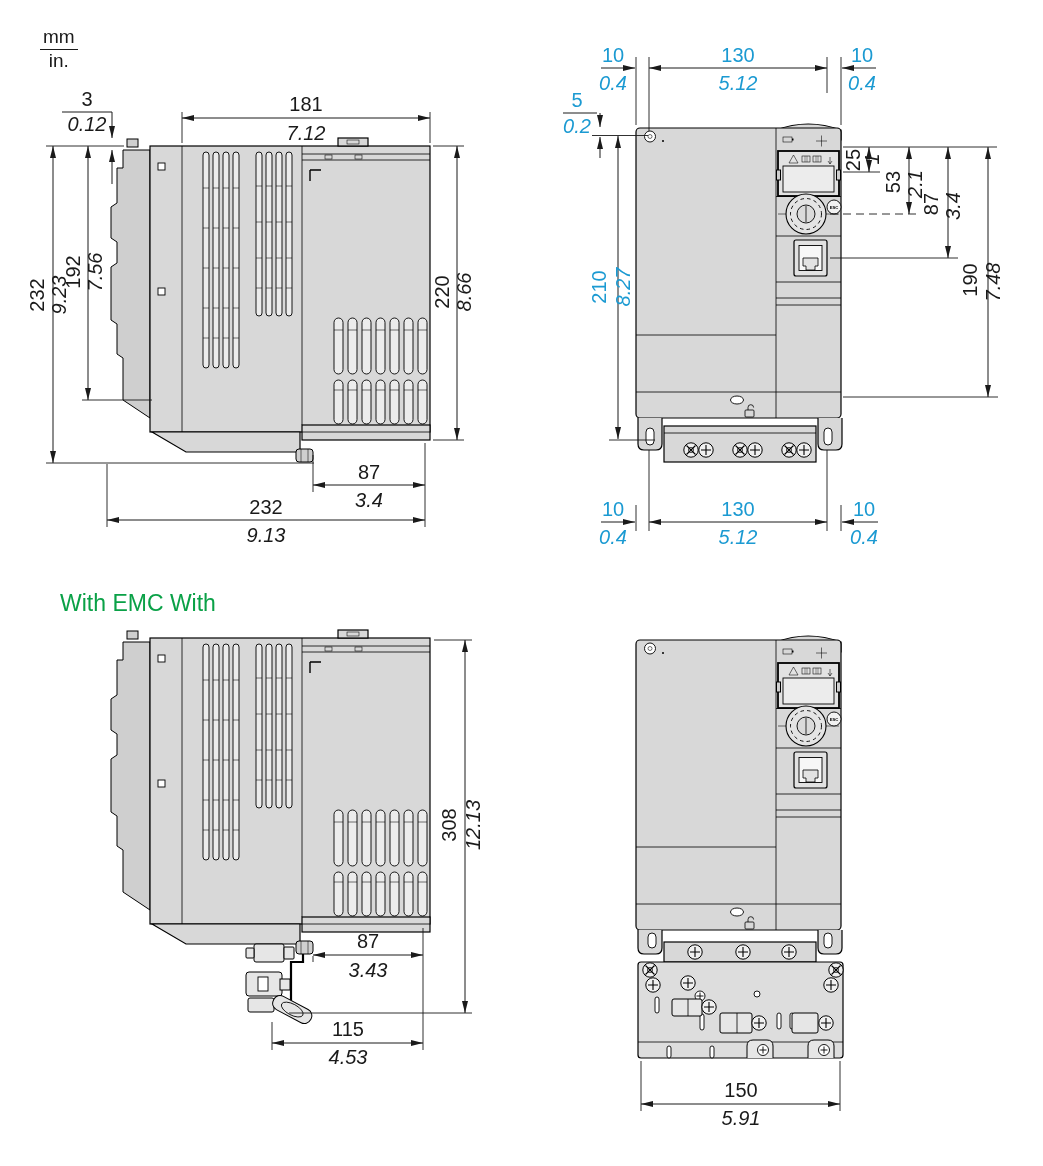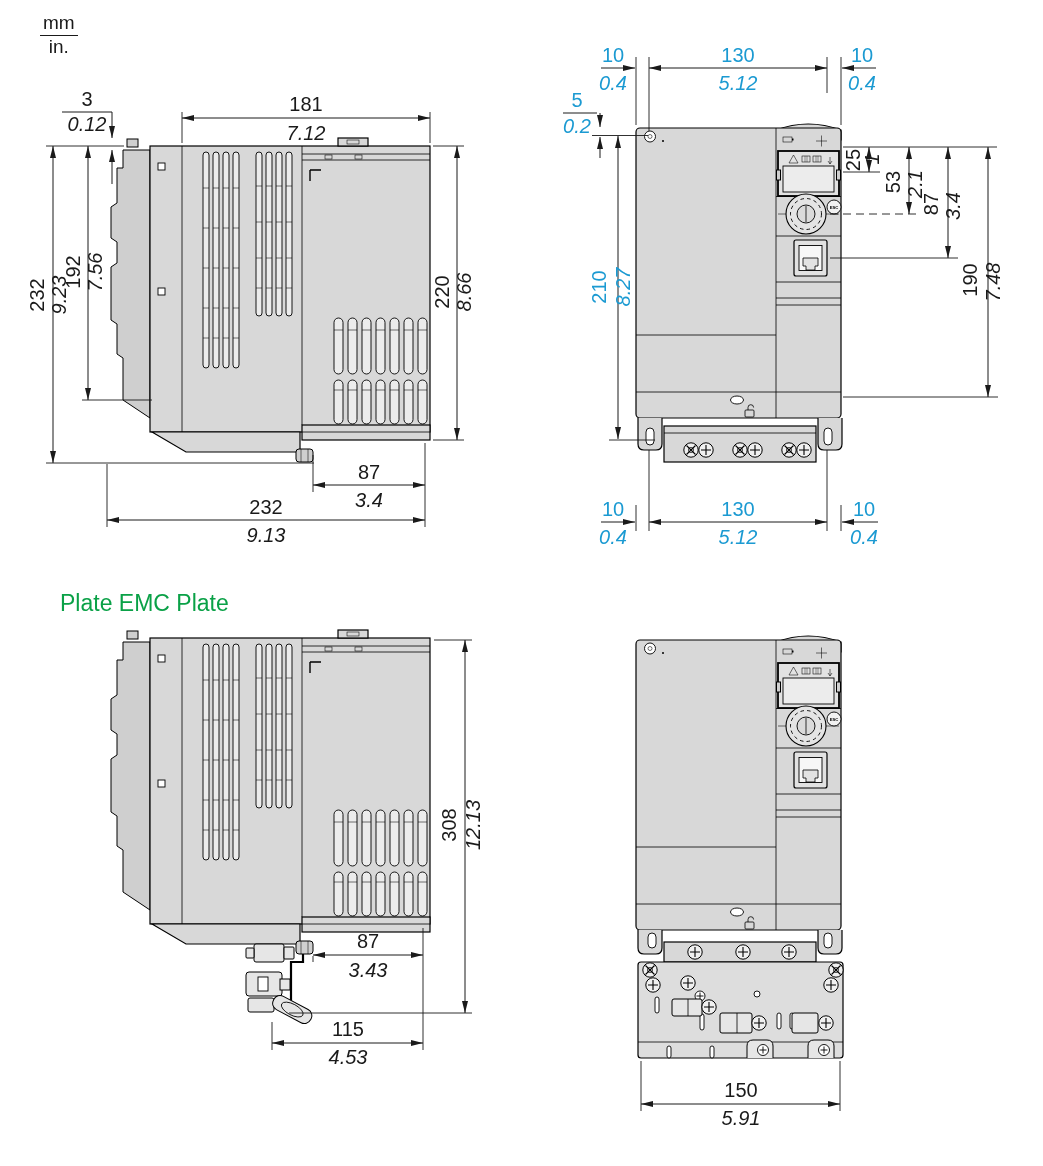--- a/index.html
+++ b/index.html
@@ -18,37 +18,37 @@
   .hair{stroke:#000;stroke-width:0.55;fill:none}
   .wfill{fill:#FFF;stroke:#000;stroke-width:0.9}
   .gfill{fill:#E6E6E6;stroke:#000;stroke-width:1}
 
   text{font-family:"Liberation Sans",sans-serif}
   .tm{font-size:20px;fill:#1a1a1a;text-anchor:middle}
   .ti{font-size:20px;fill:#1a1a1a;text-anchor:middle;font-style:italic}
   .bm{fill:#1B9AD2}
   .esc{font-size:4.2px;fill:#000;text-anchor:middle;font-weight:bold}
 
-  .unit-legend{position:absolute;left:40px;top:12px;text-align:center;font-size:19px;
+  .unit-legend{position:absolute;left:40px;top:26px;text-align:center;font-size:19px;
                color:#1a1a1a;line-height:1.2}
   .u-mm{display:block;border-bottom:1.6px solid #1a1a1a;padding:0 3px}
   .u-in{display:block;}
   .emc-title{position:absolute;left:60px;top:590px;font-size:23px;color:#0AA147;}
 </style>
 </head>
 <body>
 
 <div class="canvas">
 
   <div class="unit-legend">
     <span class="u-mm">mm</span>
     <span class="u-in">in.</span>
   </div>
 
-  <div class="emc-title">Plate EMC Plate</div>
+  <div class="emc-title">With EMC With</div>
 
   <svg class="q1" width="560" height="580" viewBox="0 0 560 580">
     <defs>
       <marker id="ah" orient="auto-start-reverse" markerUnits="userSpaceOnUse" markerWidth="13" markerHeight="7" refX="12" refY="3">
         <path d="M0,0 L12,3 L0,6 Z" fill="#1a1a1a"></path>
       </marker>
       <g id="slatL">
         <rect x="0" y="0" width="6" height="216" rx="3" class="lite"></rect>
         <path d="M0,36 h6 M0,76 h6 M0,116 h6 M0,156 h6 M0,186 h6" class="hair"></path>
       </g>

